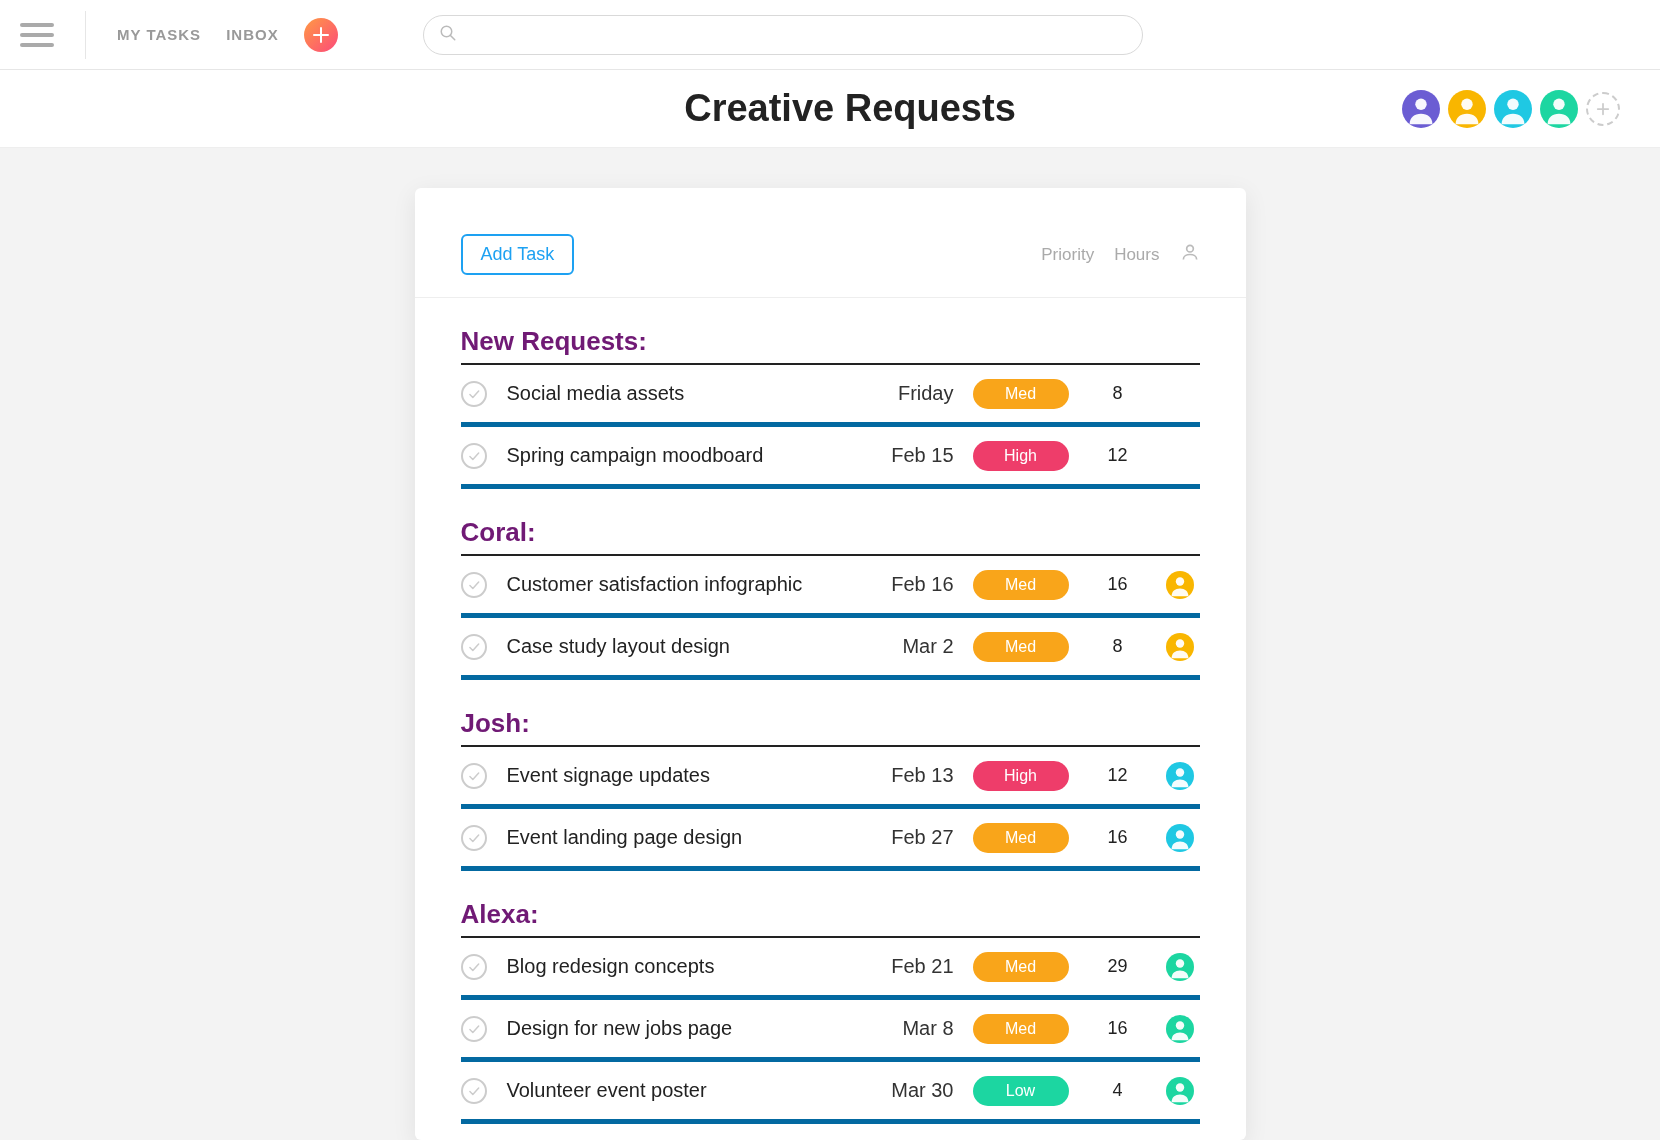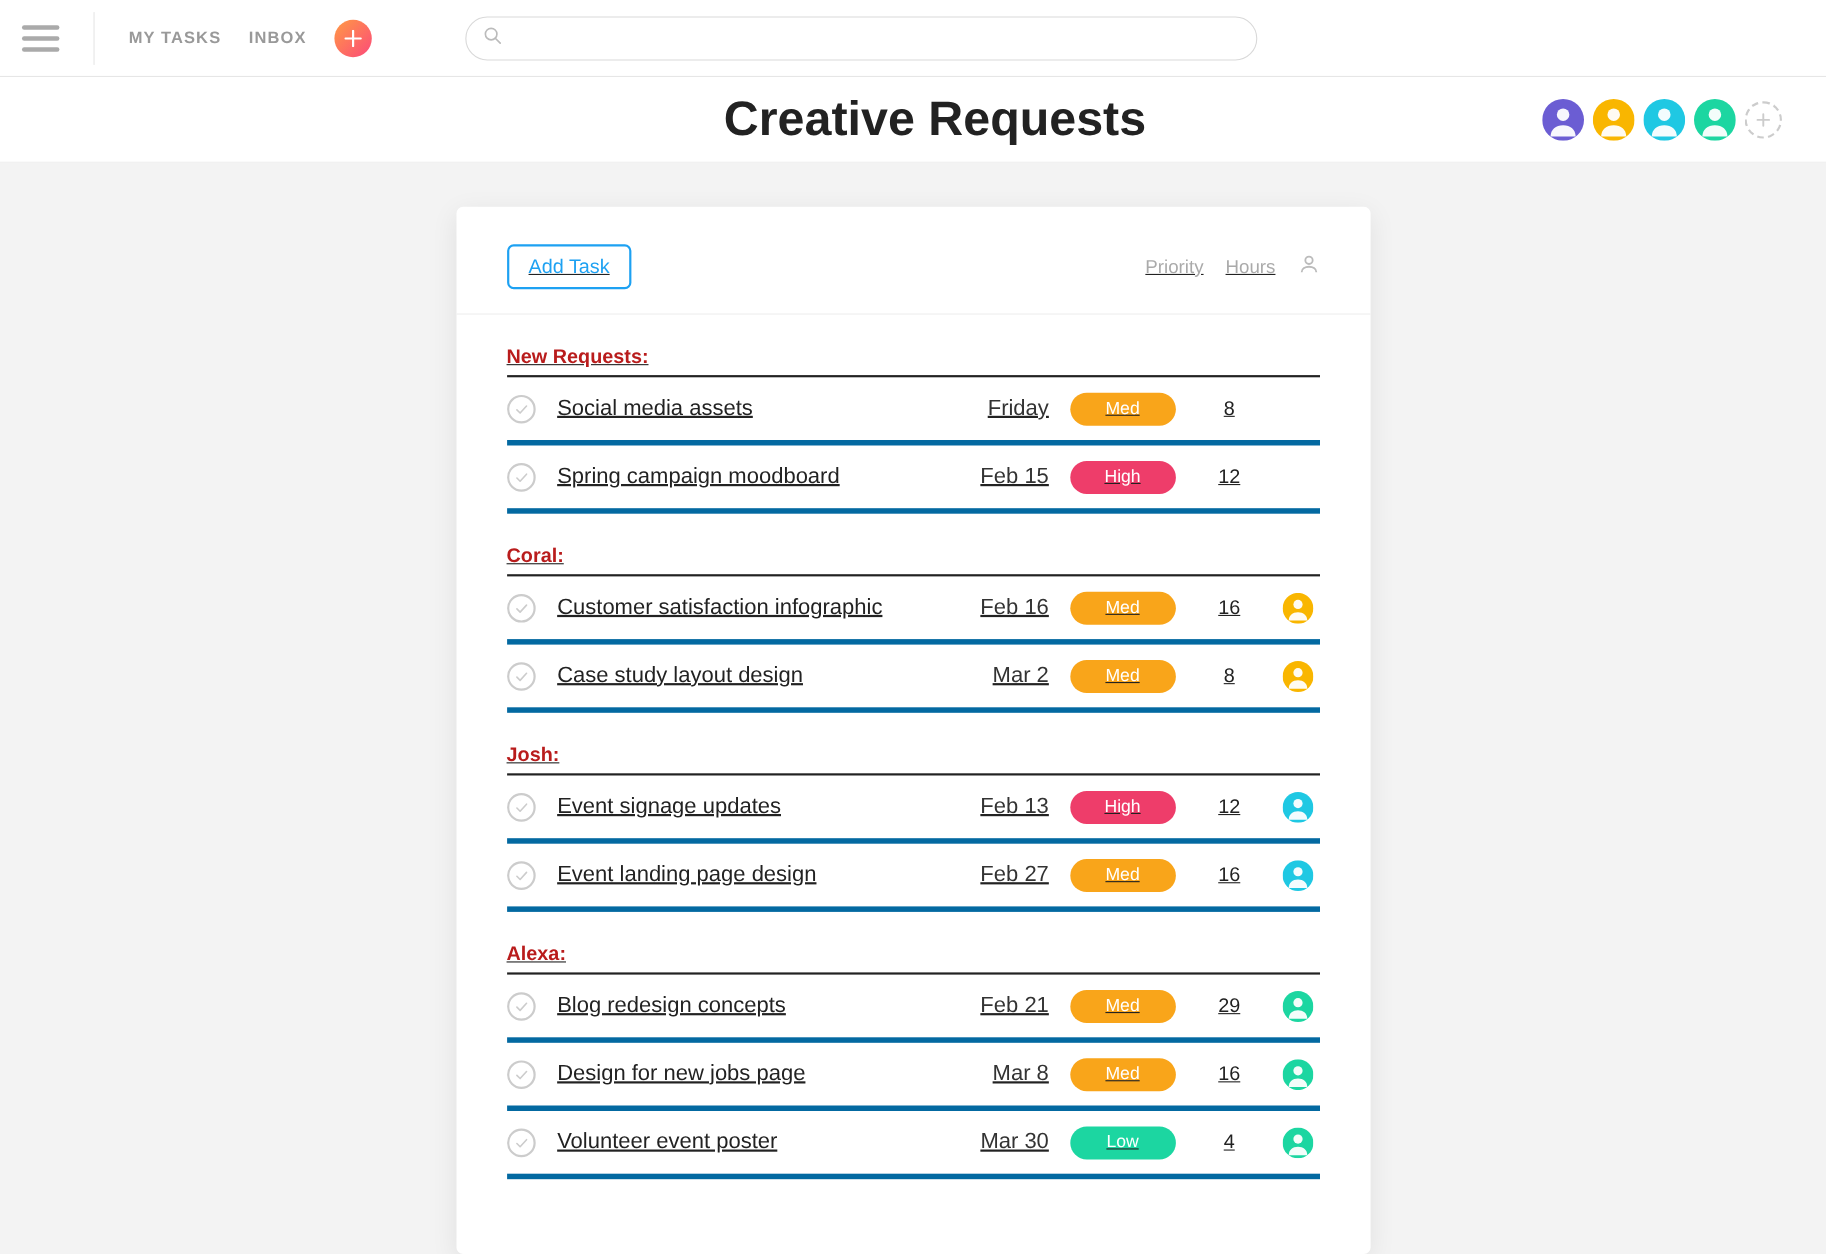--- a/index.html
+++ b/index.html
@@ -49,21 +49,21 @@
     position:absolute; left:16px; top:50%; transform:translateY(-50%);
     color:#bbb;
   }
   
   .titlebar {
     display:flex; align-items:center; justify-content:center;
     position:relative;
     height:78px;
     border-bottom:1px solid #eee;
   }
-  .page-title { font-size:44px; font-weight:700; color:#222;margin-left:40px; }
+  .page-title { font-size:38px; font-weight:700; color:#222;margin-left:40px; }
   .avatar-row {
     position:absolute; right:40px; top:50%; transform:translateY(-50%);
     display:flex; align-items:center; gap:8px;
   }
   .avatar {
     width:38px;height:38px;border-radius:50%;
     display:flex;align-items:center;justify-content:center;
   }
   .avatar svg { width:100%; height:100%; }
   .avatar-add {
@@ -77,39 +77,38 @@
     background:#f3f3f3;
     height: calc(1140px - 70px - 78px);
     padding-top:40px;
     display:flex; justify-content:center;
   }
   .board {
     width:831px;
     background:#fff;
     border-radius:6px;
     box-shadow: 0 6px 24px rgba(0,0,0,0.08);
-    padding: 24px 0 40px;
-    text-decoration: underline;
+    padding: 36px 0 40px;
   }
   .board-header {
     display:flex; align-items:center;
     padding: 10px 46px 22px;
     border-bottom:1px solid #eee;
   }
   .add-task-btn {
     border:2px solid #1da1f2; color:#1da1f2; background:#fff;
     border-radius:6px; padding:8px 18px; font-size:18px; font-weight:500;
     cursor:pointer;
   }
   .col-headers { margin-left:auto; display:flex; align-items:center; gap:20px; color:#aaa; font-size:17px;}
   .col-person-icon { color:#bbb; }
   
   .section { padding: 0 46px; }
   .section-title {
-    font-size:18px; font-weight:700; color:#b91c1c;
+    font-size:26px; font-weight:700; color:#701a75;
     margin-top:28px; padding-bottom:6px; border-bottom:2px solid #222;
   }
   .task-row {
     display:grid;
     grid-template-columns: 34px 1fr 90px 110px 60px 40px;
     align-items:center;
     gap:12px;
     height:62px;
     border-bottom:5px solid #0369a1;
   }

